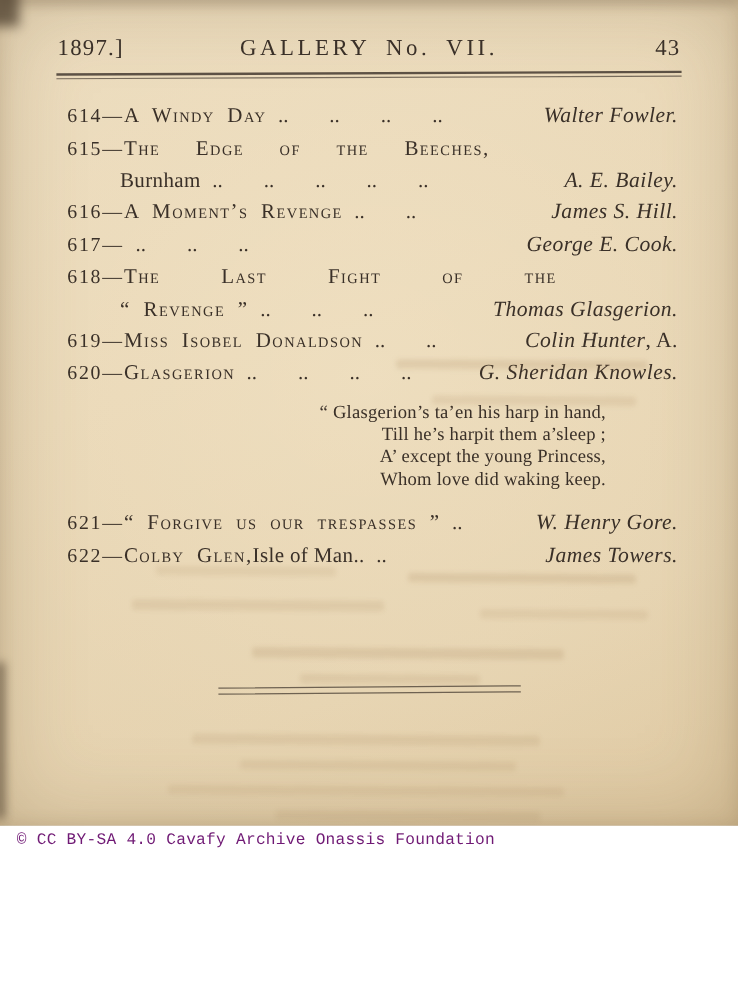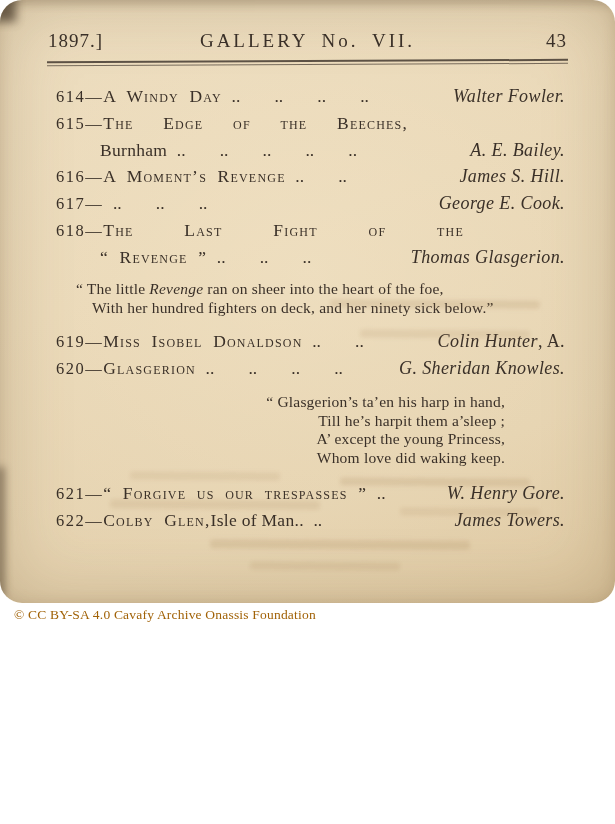--- a/index.html
+++ b/index.html
@@ -1,26 +1,25 @@
 <!DOCTYPE html>
 <html><head>
 <meta charset="utf-8">
 <style>
   * { margin:0; padding:0; box-sizing:border-box; }
   html,body { width:615px; height:824px; }
   body { font-family:"Liberation Serif", serif; background:#fff; }
 
   .page {
-    position:relative; width:615px; height:603px; overflow:hidden;
+    position:relative; width:615px; height:688px; overflow:hidden;
     background:
       radial-gradient(ellipse 120% 100% at 50% 45%, rgba(255,245,220,0.25), rgba(0,0,0,0) 60%),
       linear-gradient(160deg, #ecdcbe 0%, #e9d7b6 40%, #e5d2af 75%, #dfc9a2 100%);
     color:#3a3028;
     box-shadow: inset 0 0 70px rgba(120,92,55,0.28), inset 0 0 14px rgba(110,85,50,0.18);
-    border-radius: 22px;
   }
 
   
   .corner-tl { position:absolute; top:-12px; left:-12px; width:28px; height:34px;
     background:#4c3e2d; filter:blur(5px); opacity:.75; }
   .edge-left-bottom { position:absolute; left:-4px; bottom:6px; width:8px; height:130px;
     background:#4c3e2d; filter:blur(4px); opacity:.6; }
   .edge-top { position:absolute; top:-4px; left:0; width:100%; height:7px;
     background:#6b5940; filter:blur(5px); opacity:.35; }
 
@@ -72,22 +71,22 @@
   .quote-618 { margin:9px 0 11px 20px; }
   .quote-618 .l2 { padding-left:16px; }
   .quote-620 { margin:11px 60px 13px 0; text-align:right; line-height:18.5px; }
 
   .mid-rule { margin:96px auto 0 auto; width:252px; height:6px;
     border-top:1px solid rgba(58,48,40,0.7);
     border-bottom:1px solid rgba(58,48,40,0.7);
     transform:rotate(-0.45deg); }
 
   .license { height:24px; background:#ffffff; display:flex; align-items:center;
-    padding-left:14px; font-family:Liberation Serif, serif;
-    font-size:13.5px; color:#a16207; letter-spacing:0.2px; }
+    padding-left:14px; font-family:Liberation Mono, monospace;
+    font-size:13.5px; color:#701a75; letter-spacing:0.2px; }
 </style>
 </head>
 <body>
 
 <div class="page">
   <div class="edge-top"></div>
   <div class="corner-tl"></div>
   <div class="edge-left-bottom"></div>
   <div class="bleed">
     <span></span>
@@ -145,24 +144,20 @@
       <span class="artist">George E. Cook.</span>
     </div>
 
     <div class="row jline w618a"><span class="num">618</span><span class="num">—</span><span class="sc">The Last Fight of the</span></div>
     <div class="row">
       <span class="cont sc">“ Revenge ”</span>
       <span class="leader">.. .. ..</span>
       <span class="artist">Thomas Glasgerion.</span>
     </div>
 
-    <div class="quote quote-618">
-      <div class="l1"><span>“ The little </span><i>Revenge</i><span> ran on sheer into the heart of the foe,</span></div>
-      <div class="l2">With her hundred fighters on deck, and her ninety sick below.”</div>
-    </div>
 
     <div class="row">
       <span class="num">619</span>
         <span class="num">—</span>
         <span class="sc">Miss Isobel Donaldson</span>
       <span class="leader">.. ..</span>
       <span class="artist"><span>Colin Hunter</span><span class="suffix">, A.</span></span>
     </div>
 
     <div class="row">

